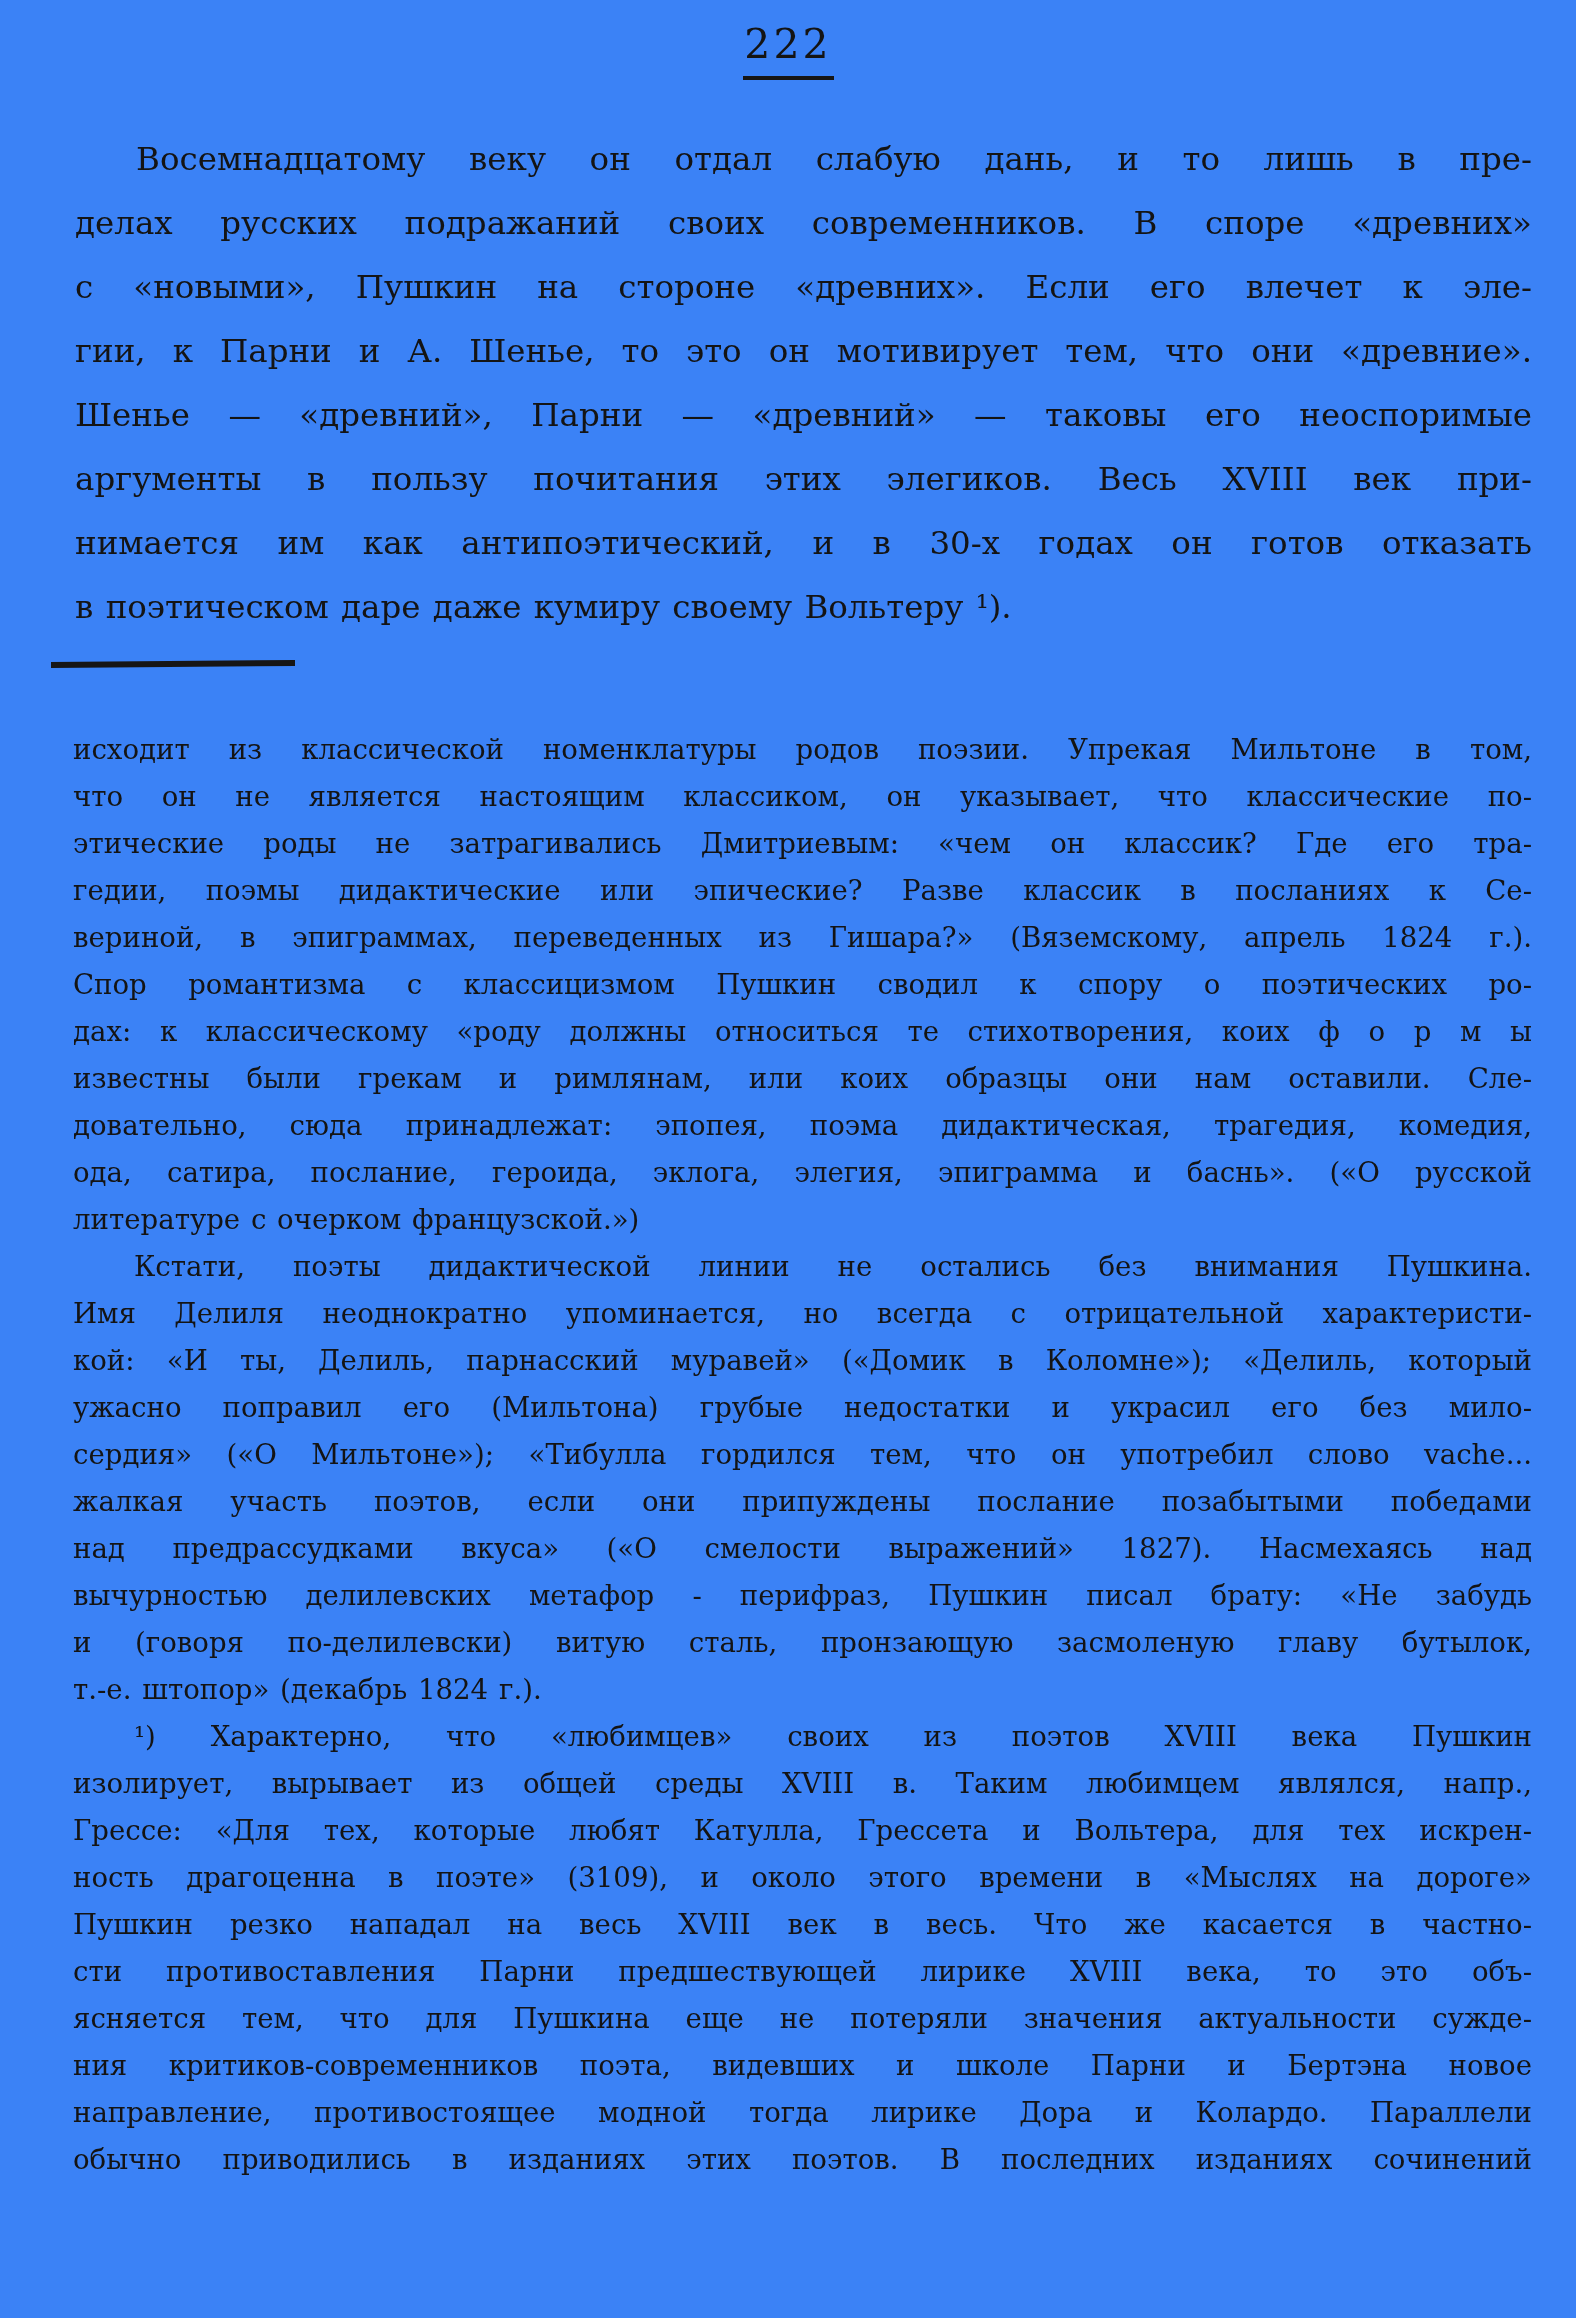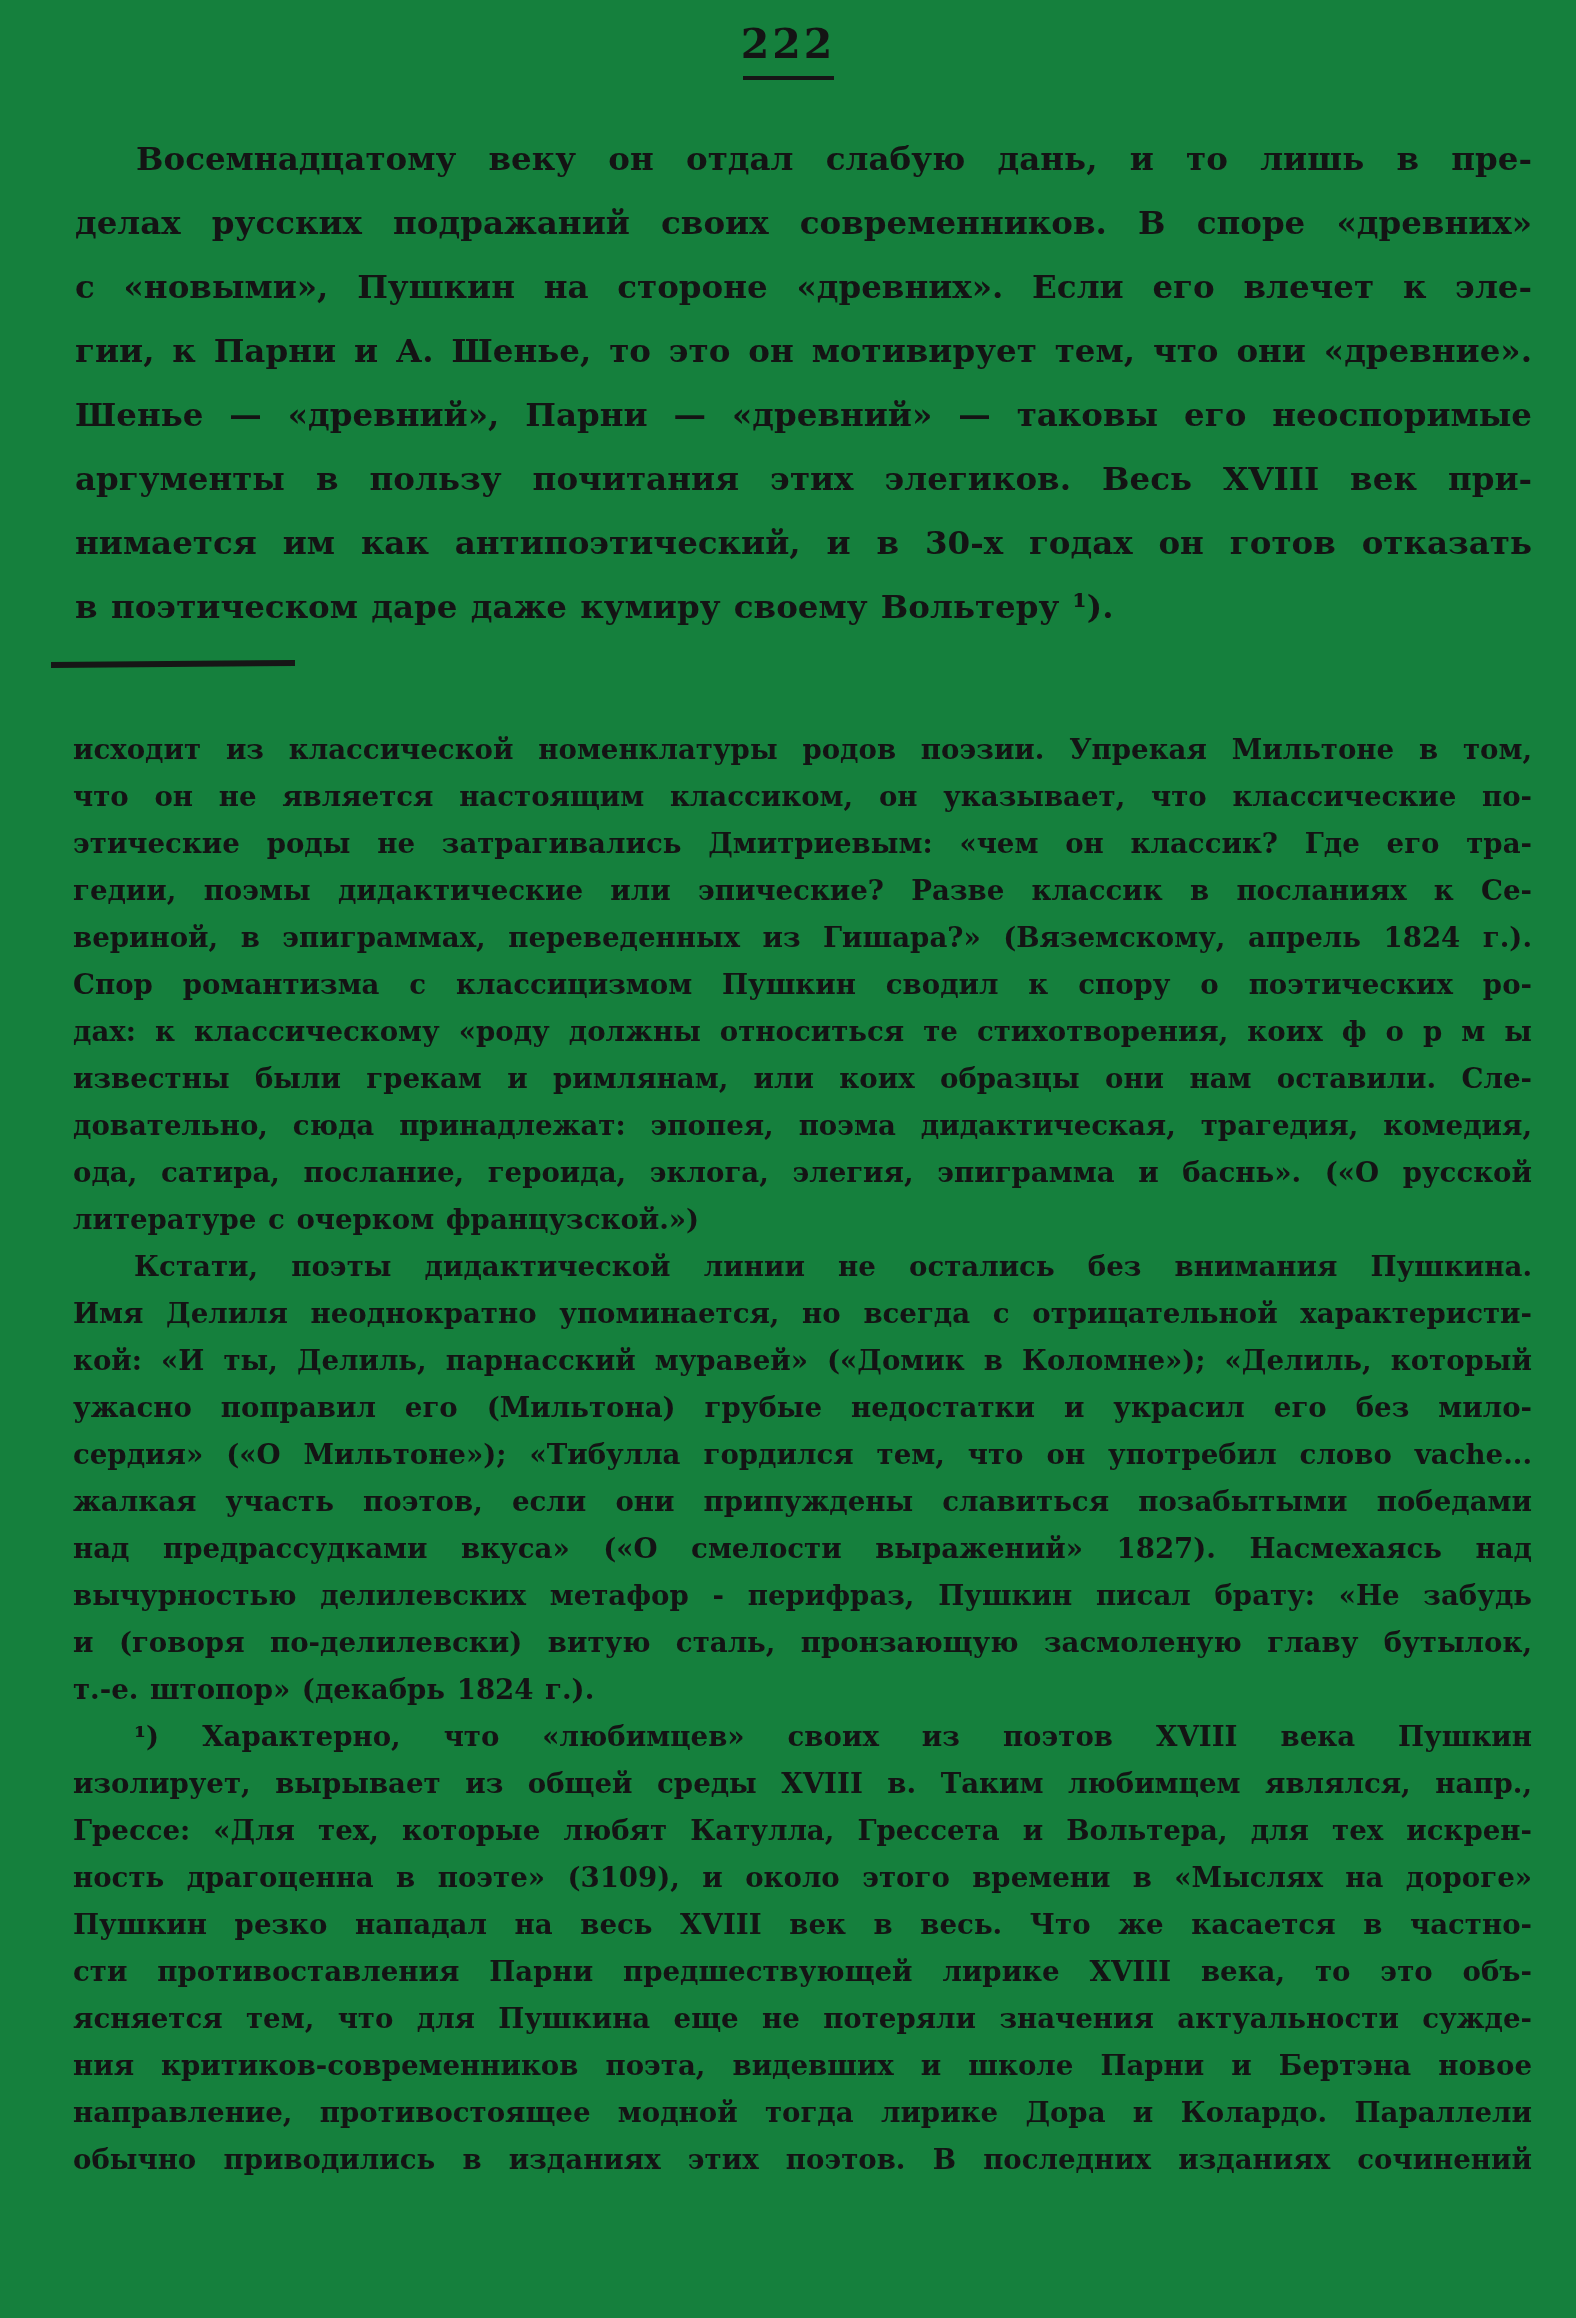--- a/index.html
+++ b/index.html
@@ -3,24 +3,24 @@
 <meta charset="utf-8">
 <style>
   html, body { margin: 0; padding: 0; }
   body { background: #f6f6f2; }
 
   .page {
     position: relative;
     width: 1576px;
     height: 2319px;
     margin: 0 auto;
-    background: #15803d;
+    background: #3b82f6;
     color: #141414;
     font-family: "DejaVu Serif", "Liberation Serif", serif;
-    font-weight: 700;
+    font-weight: 400;
     box-sizing: border-box;
     overflow: hidden;
   }
 
   .page-header { text-align: center; }
 
   .page-number {
     padding-top: 21.7px;
     font-size: 41px;
     line-height: 45px;
@@ -99,21 +99,21 @@
       <div class="line">дах: к классическому «роду должны относиться те стихотворения, коих ф о р м ы</div>
       <div class="line">известны были грекам и римлянам, или коих образцы они нам оставили. Сле-</div>
       <div class="line">довательно, сюда принадлежат: эпопея, поэма дидактическая, трагедия, комедия,</div>
       <div class="line">ода, сатира, послание, героида, эклога, элегия, эпиграмма и баснь». («О русской</div>
       <div class="line last">литературе с очерком французской.»)</div>
       <div class="line indent">Кстати, поэты дидактической линии не остались без внимания Пушкина.</div>
       <div class="line">Имя Делиля неоднократно упоминается, но всегда с отрицательной характеристи-</div>
       <div class="line">кой: «И ты, Делиль, парнасский муравей» («Домик в Коломне»); «Делиль, который</div>
       <div class="line">ужасно поправил его (Мильтона) грубые недостатки и украсил его без мило-</div>
       <div class="line">сердия» («О Мильтоне»); «Тибулла гордился тем, что он употребил слово vache...</div>
-      <div class="line">жалкая участь поэтов, если они припуждены славиться позабытыми победами</div>
+      <div class="line">жалкая участь поэтов, если они припуждены послание позабытыми победами</div>
       <div class="line">над предрассудками вкуса» («О смелости выражений» 1827). Насмехаясь над</div>
       <div class="line">вычурностью делилевских метафор - перифраз, Пушкин писал брату: «Не забудь</div>
       <div class="line">и (говоря по-делилевски) витую сталь, пронзающую засмоленую главу бутылок,</div>
       <div class="line last">т.-е. штопор» (декабрь 1824 г.).</div>
       <div class="line indent">¹) Характерно, что «любимцев» своих из поэтов XVIII века Пушкин</div>
       <div class="line">изолирует, вырывает из общей среды XVIII в. Таким любимцем являлся, напр.,</div>
       <div class="line">Грессе: «Для тех, которые любят Катулла, Грессета и Вольтера, для тех искрен-</div>
       <div class="line">ность драгоценна в поэте» (3109), и около этого времени в «Мыслях на дороге»</div>
       <div class="line">Пушкин резко нападал на весь XVIII век в весь. Что же касается в частно-</div>
       <div class="line">сти противоставления Парни предшествующей лирике XVIII века, то это объ-</div>

